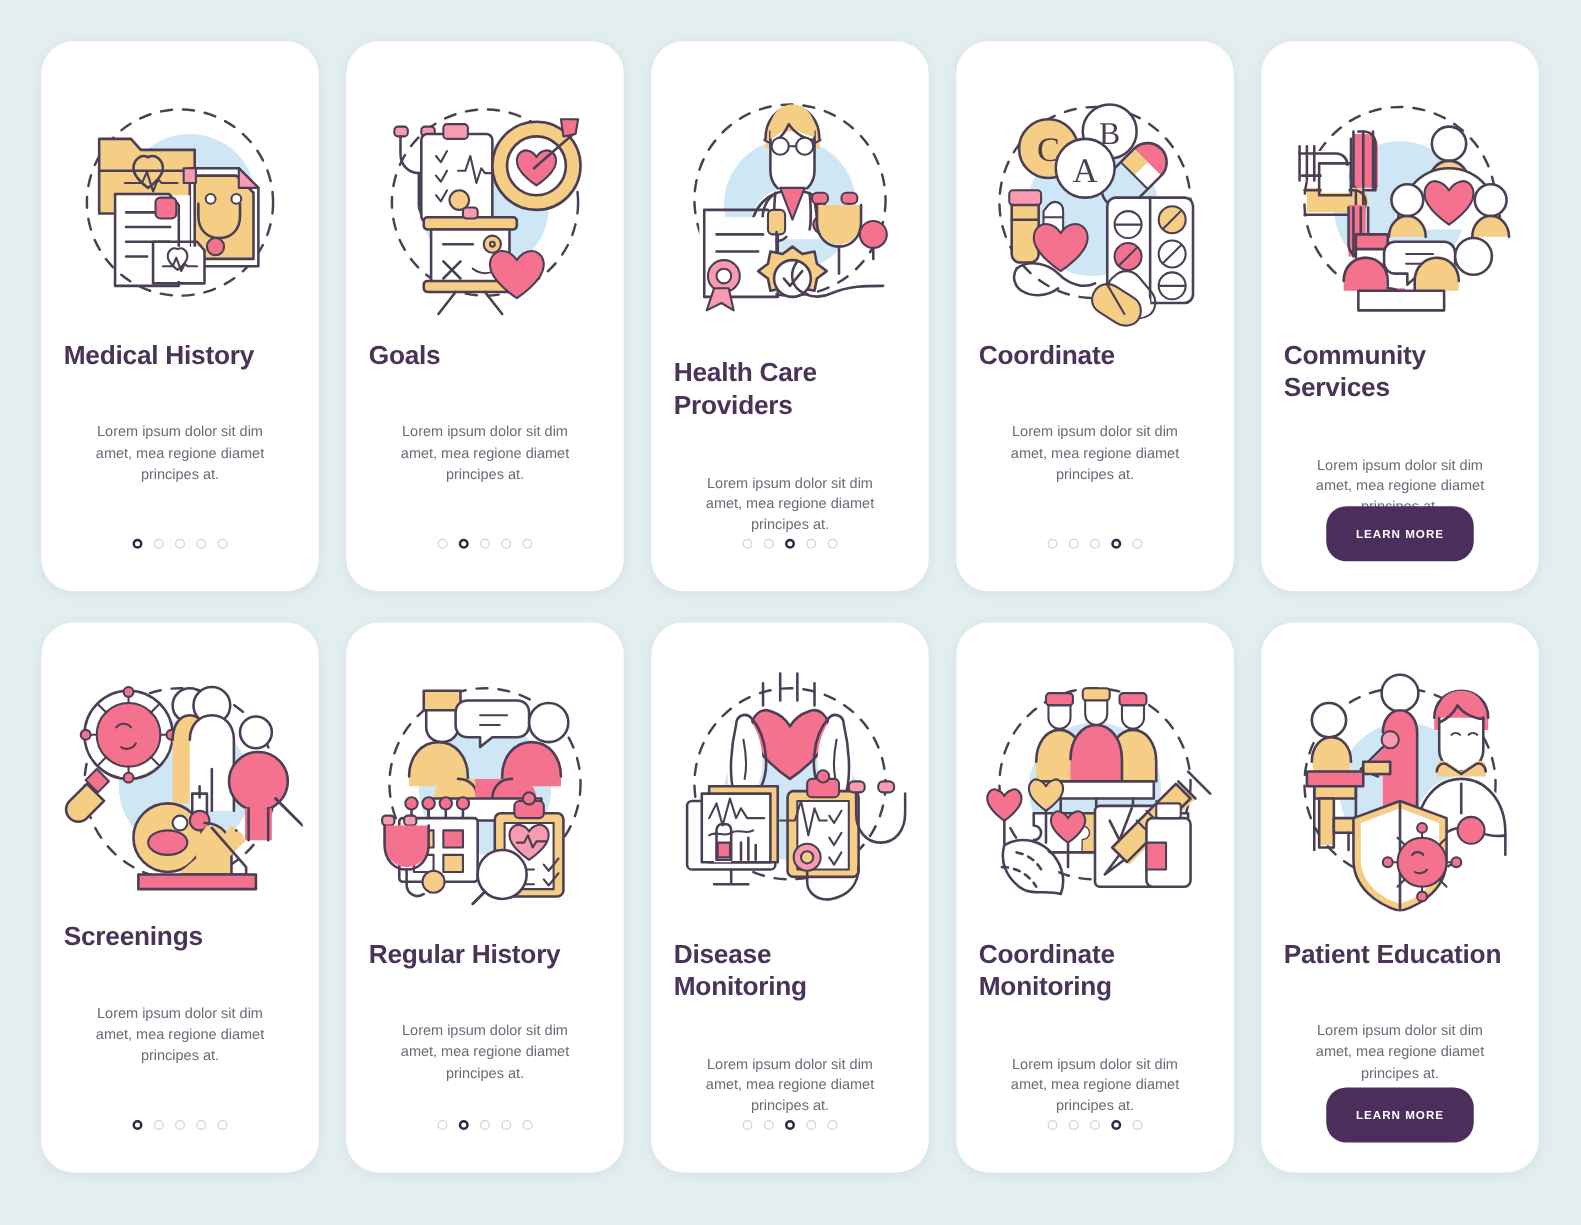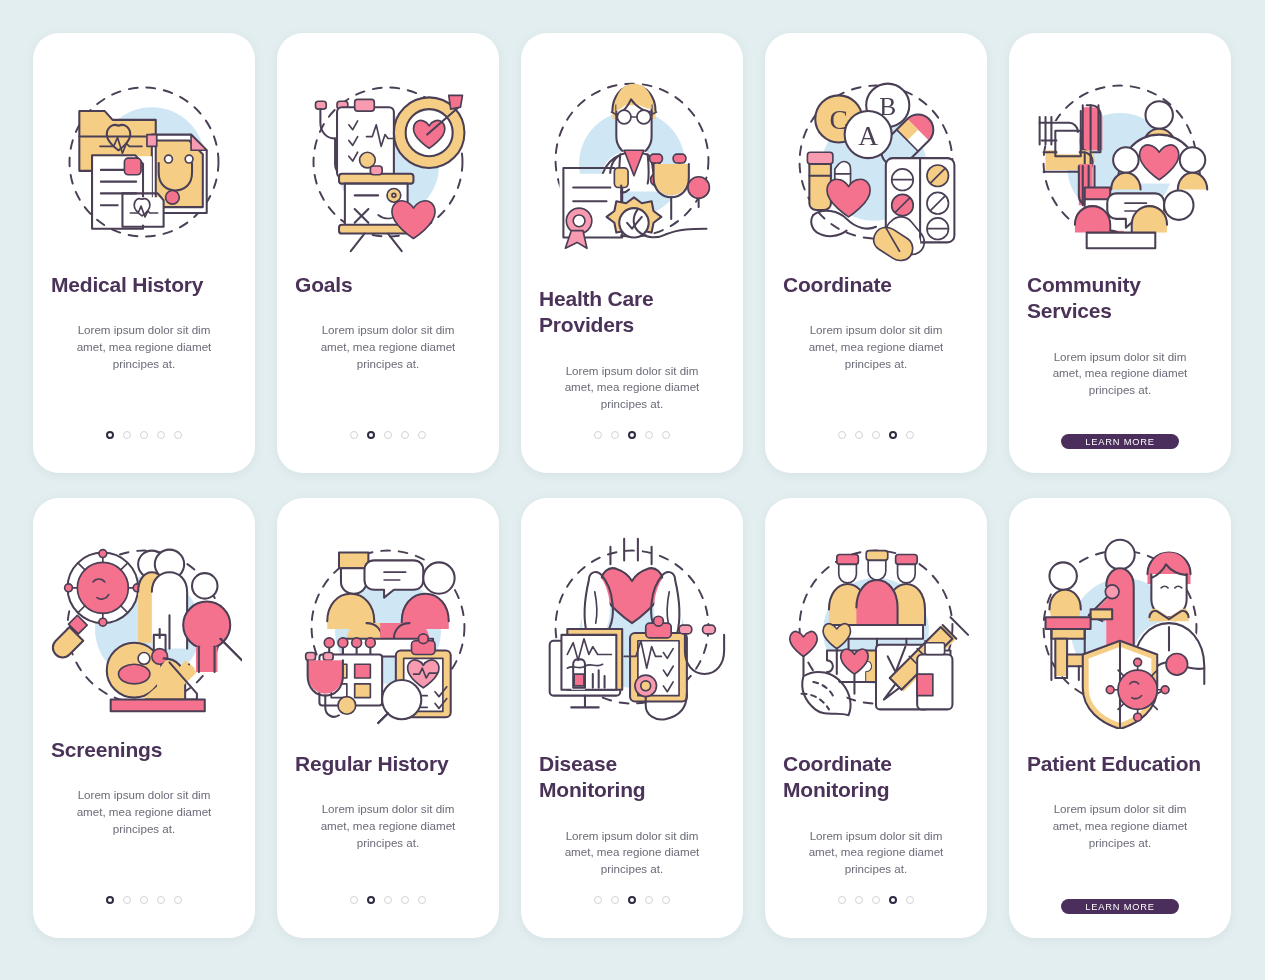--- a/index.html
+++ b/index.html
@@ -45,21 +45,21 @@
     width: 186px;
     margin-top: 6px;
   }
   .card-title.two-line { margin-top: 20px; }
   .card-body {
     color: #6a6b78;
     font-size: 11.6px;
     line-height: 1.45;
     text-align: center;
     width: 162px;
-    margin-top: 24px;
+    margin-top: 40px;
   }
   .dots {
     position: absolute;
     left: 0; right: 0;
     bottom: 34px;
     display: flex;
     justify-content: center;
     gap: 9px;
   }
   .dot {
@@ -73,23 +73,23 @@
     border-width: 2.3px;
   }
   .cta {
     position: absolute;
     left: 50%; transform: translateX(-50%);
     bottom: 24px;
     background: #4b2e5c;
     color: #ffffff;
     border: none;
     border-radius: 16px;
-    width: 118px; height: 15px;
+    width: 118px; height: 44px;
     font-size: 9.3px;
-    font-weight: normal;
+    font-weight: bold;
     letter-spacing: 0.8px;
     font-family: "Liberation Sans", sans-serif;
     cursor: pointer;
   }
   
   .ln { fill: none; stroke: #4a3f55; stroke-width: 2.1; stroke-linecap: round; stroke-linejoin: round; }
   .ln-t { fill: none; stroke: #4a3f55; stroke-width: 1.7; stroke-linecap: round; stroke-linejoin: round; }
   .dash { fill: none; stroke: #4a3f55; stroke-width: 2; stroke-dasharray: 9 9; stroke-linecap: round; }
   .blue { fill: #cfe6f5; }
   .yel { fill: #f5cd84; }

